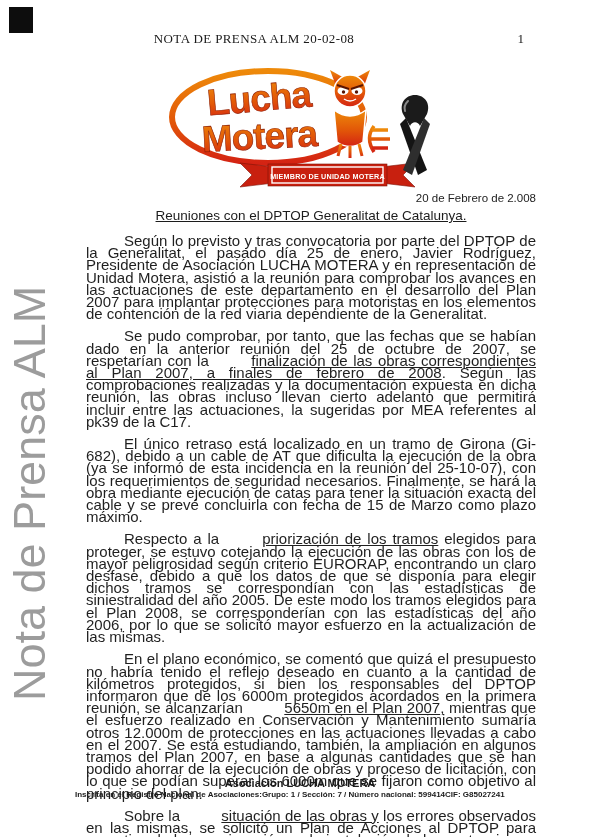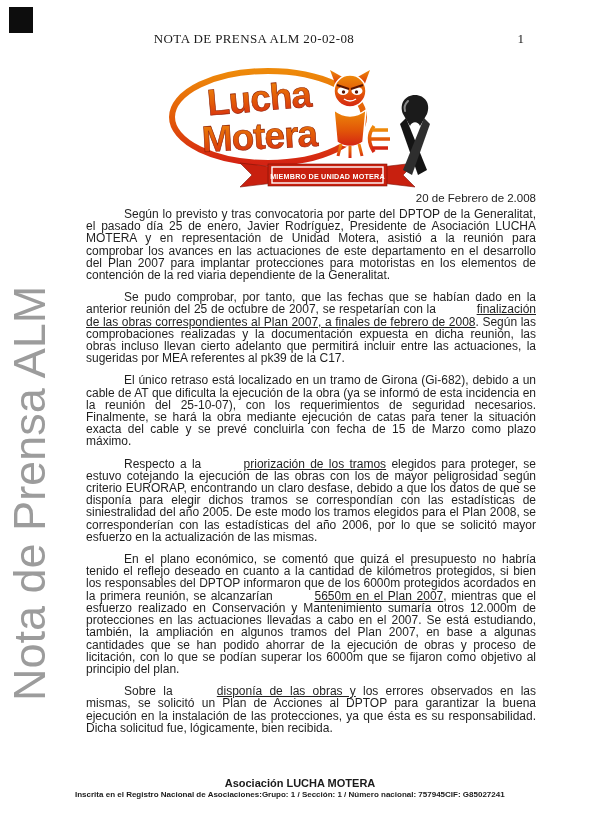--- a/index.html
+++ b/index.html
@@ -27,21 +27,21 @@
     font-family:"Liberation Sans",sans-serif;font-size:45px;line-height:56px;
     color:#9c9c9c;white-space:nowrap;text-align:center;
   }
   .content{position:absolute;left:86px;top:192px;width:450px;}
   .date-line{text-align:right;font-size:11.5px;color:#222;margin:0 0 4px 0;}
   .doc-title{
     text-align:center;font-size:13.5px;color:#1c1c1c;margin:2px 0 12px 0;
     text-decoration:underline;font-weight:normal;
   }
   .para{
-    font-size:12px;line-height:12.2px;color:#1f1f1f;
+    font-size:15px;line-height:12.2px;color:#1f1f1f;
     text-align:justify;text-indent:38px;margin:0 0 10px 0;
   }
   .para .u{text-decoration:underline;margin-left:37px;}
   .footer{position:absolute;left:75px;top:777px;width:470px;font-size:8px;color:#1a1a1a;}
   .footer-org{text-align:center;font-weight:bold;font-size:11px;margin-bottom:1px;width:450px;}
   .footer-row{display:flex;font-weight:bold;font-size:8px;white-space:nowrap;}
 </style>
 </head>
 <body>
 
@@ -95,32 +95,33 @@
       <path d="M32,26 L11,78 L20,83 L38,32 Z" fill="#2e2e2e"></path>
       <path d="M23,3 C33,3 39,12 35,22 L28,34 C26,29 20,29 18,34 L11,22 C7,12 13,3 23,3 Z" fill="#1b1b1b"></path>
       <path d="M16,9 C13,12 12,16 13,19" stroke="#8a8a8a" stroke-width="2" fill="none" stroke-linecap="round"></path>
     </svg>
   </div>
 
   <div class="side-banner">Nota de Prensa ALM</div>
 
   <div class="content">
     <p class="date-line">20 de Febrero de 2.008</p>
+    <h1 class="doc-title">Reuniones con el DPTOP Generalitat de Catalunya.</h1>
     <div>
         <p class="para"><span>Según lo previsto y tras convocatoria por parte del DPTOP de la Generalitat, el pasado día 25 de enero, Javier Rodríguez, Presidente de Asociación LUCHA MOTERA y en representación de Unidad Motera, asistió a la reunión para comprobar los avances en las actuaciones de este departamento en el desarrollo del Plan 2007 para implantar protecciones para motoristas en los elementos de contención de la red viaria dependiente de la Generalitat.</span></p>
         <p class="para"><span>Se pudo comprobar, por tanto, que las fechas que se habían dado en la anterior reunión del 25 de octubre de 2007, se respetarían con la </span><span class="u">finalización de las obras correspondientes al Plan 2007, a finales de febrero de 2008</span><span>. Según las comprobaciones realizadas y la documentación expuesta en dicha reunión, las obras incluso llevan cierto adelanto que permitirá incluir entre las actuaciones, la sugeridas por MEA referentes al pk39 de la C17.</span></p>
         <p class="para"><span>El único retraso está localizado en un tramo de Girona (Gi-682), debido a un cable de AT que dificulta la ejecución de la obra (ya se informó de esta incidencia en la reunión del 25-10-07), con los requerimientos de seguridad necesarios. Finalmente, se hará la obra mediante ejecución de catas para tener la situación exacta del cable y se prevé concluirla con fecha de 15 de Marzo como plazo máximo.</span></p>
         <p class="para"><span>Respecto a la </span><span class="u">priorización de los tramos</span><span> elegidos para proteger, se estuvo cotejando la ejecución de las obras con los de mayor peligrosidad según criterio EURORAP, encontrando un claro desfase, debido a que los datos de que se disponía para elegir dichos tramos se correspondían con las estadísticas de siniestralidad del año 2005. De este modo los tramos elegidos para el Plan 2008, se corresponderían con las estadísticas del año 2006, por lo que se solicitó mayor esfuerzo en la actualización de las mismas.</span></p>
         <p class="para"><span>En el plano económico, se comentó que quizá el presupuesto no habría tenido el reflejo deseado en cuanto a la cantidad de kilómetros protegidos, si bien los responsables del DPTOP informaron que de los 6000m protegidos acordados en la primera reunión, se alcanzarían </span><span class="u">5650m en el Plan 2007</span><span>, mientras que el esfuerzo realizado en Conservación y Mantenimiento sumaría otros 12.000m de protecciones en las actuaciones llevadas a cabo en el 2007. Se está estudiando, también, la ampliación en algunos tramos del Plan 2007, en base a algunas cantidades que se han podido ahorrar de la ejecución de obras y proceso de licitación, con lo que se podían superar los 6000m que se fijaron como objetivo al principio del plan.</span></p>
-        <p class="para"><span>Sobre la </span><span class="u">disponía de las obras y</span><span> los errores observados en las mismas, se solicitó un Plan de Acciones al DPTOP para garantizar la buena ejecución en la instalación de las protecciones, ya que ésta es su responsabilidad. Dicha solicitud fue, lógicamente, bien recibida.</span></p>
+        <p class="para"><span>Sobre la </span><span class="u">situación de las obras y</span><span> los errores observados en las mismas, se solicitó un Plan de Acciones al DPTOP para garantizar la buena ejecución en la instalación de las protecciones, ya que ésta es su responsabilidad. Dicha solicitud fue, lógicamente, bien recibida.</span></p>
       </div>
   </div>
 
   <div class="footer">
     <div class="footer-org">Asociación LUCHA MOTERA</div>
     <div class="footer-row">
       <span>Inscrita en el Registro Nacional de Asociaciones:</span>
-      <span>Grupo: 1 / Sección: 1 / Número nacional:  757945</span>
+      <span>Grupo: 1 / Sección: 7 / Número nacional:  599414</span>
       <span>CIF: G85027241</span>
     </div>
   </div>
 
 </div>
 
 </body></html>

